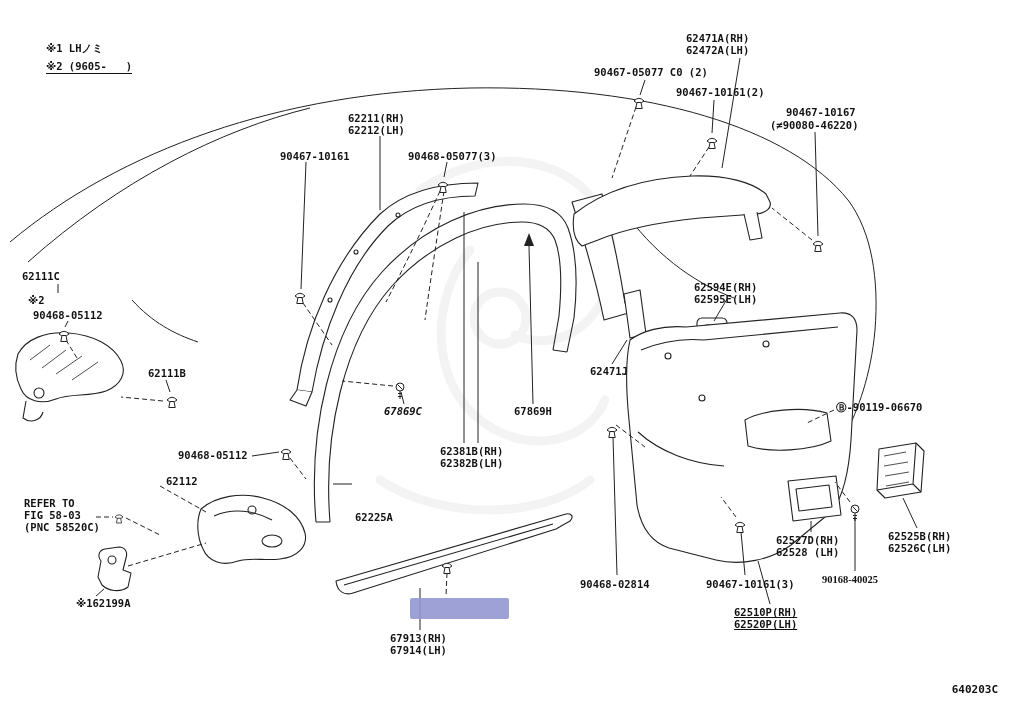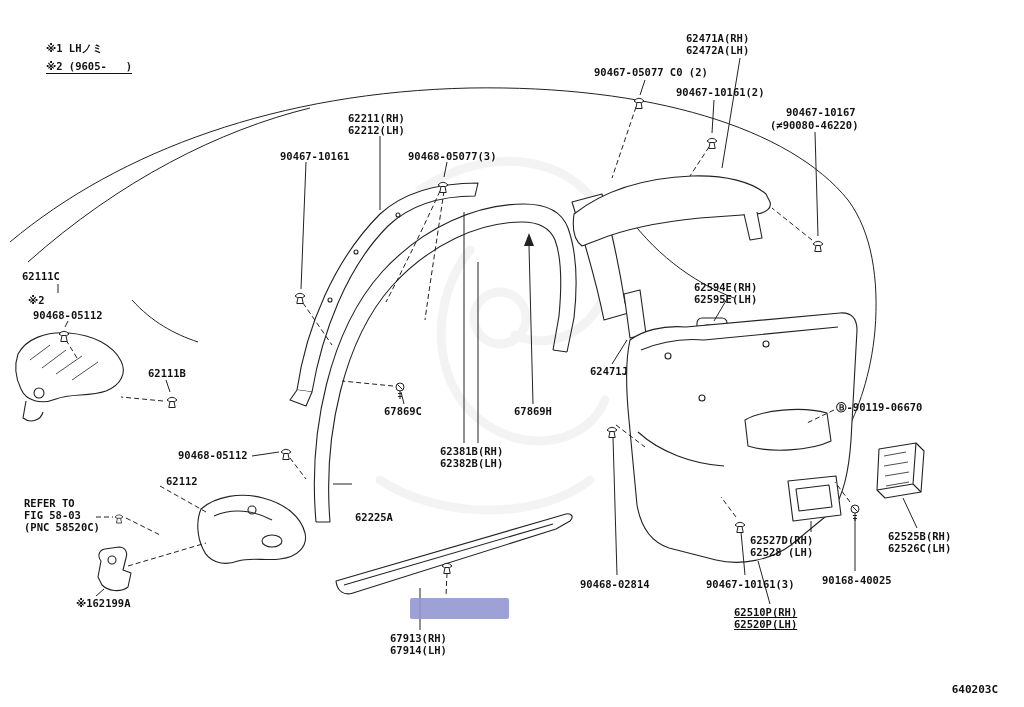--- a/index.html
+++ b/index.html
@@ -154,31 +154,31 @@
       <div class="part-label" style="left: 348px; top: 112px;"><div>62211(RH)</div><div>62212(LH)</div></div>
       <div class="part-label" style="left: 272px; top: 150px; margin-left: 8px;"><div>90467-10161</div></div>
       <div class="part-label" style="left: 408px; top: 150px;"><div>90468-05077(3)</div></div>
       <div class="part-label" style="left: 22px; top: 270px;"><div>62111C</div></div>
       <div class="part-label" style="left: 28px; top: 294px;"><div>※2</div></div>
       <div class="part-label" style="left: 33px; top: 309px;"><div>90468-05112</div></div>
       <div class="part-label" style="left: 148px; top: 367px;"><div>62111B</div></div>
       <div class="part-label" style="left: 694px; top: 281px;"><div>62594E(RH)</div><div>62595E(LH)</div></div>
       <div class="part-label" style="left: 590px; top: 365px;"><div>62471J</div></div>
       <div class="part-label" style="left: 836px; top: 401px;"><div>Ⓑ-90119-06670</div></div>
-      <div class="part-label" style="left: 384px; top: 405px;"><div>67869C</div></div>
+      <div class="part-label" style="left: 384px; top: 405px; font-style: italic;"><div>67869C</div></div>
       <div class="part-label" style="left: 514px; top: 405px;"><div>67869H</div></div>
       <div class="part-label" style="left: 440px; top: 445px;"><div>62381B(RH)</div><div>62382B(LH)</div></div>
       <div class="part-label" style="left: 178px; top: 449px;"><div>90468-05112</div></div>
       <div class="part-label" style="left: 120px; top: 475px; margin-left: 46px;"><div>62112</div></div>
       <div class="part-label" style="left: 355px; top: 478px; margin-top: 33px;"><div>62225A</div></div>
       <div class="part-label" style="left: 24px; top: 497px;"><div>REFER TO</div><div>FIG 58-03</div><div>(PNC 58520C)</div></div>
       <div class="part-label" style="left: 76px; top: 597px;"><div>※162199A</div></div>
-      <div class="part-label" style="left: 750px; top: 534px;"><div>62527D(RH)</div><div>62528 (LH)</div></div>
+      <div class="part-label" style="left: 776px; top: 534px;"><div>62527D(RH)</div><div>62528 (LH)</div></div>
       <div class="part-label" style="left: 888px; top: 530px;"><div>62525B(RH)</div><div>62526C(LH)</div></div>
       <div class="part-label" style="left: 580px; top: 578px;"><div>90468-02814</div></div>
       <div class="part-label" style="left: 706px; top: 578px;"><div>90467-10161(3)</div></div>
-      <div class="part-label" style="left: 822px; top: 574px;"><div>90168-40025</div></div>
+      <div class="part-label" style="left: 822px; top: 574px; font-family: Liberation Serif, serif;"><div>90168-40025</div></div>
       <div class="part-label" style="left: 734px; top: 606px; text-decoration: underline;"><div>62510P(RH)</div><div>62520P(LH)</div></div>
       <div class="part-label" style="left: 390px; top: 632px;"><div>67913(RH)</div><div>67914(LH)</div></div>
     </div>
 
   <div id="doc-code">640203C</div>
 </div>
 
 </body></html>

